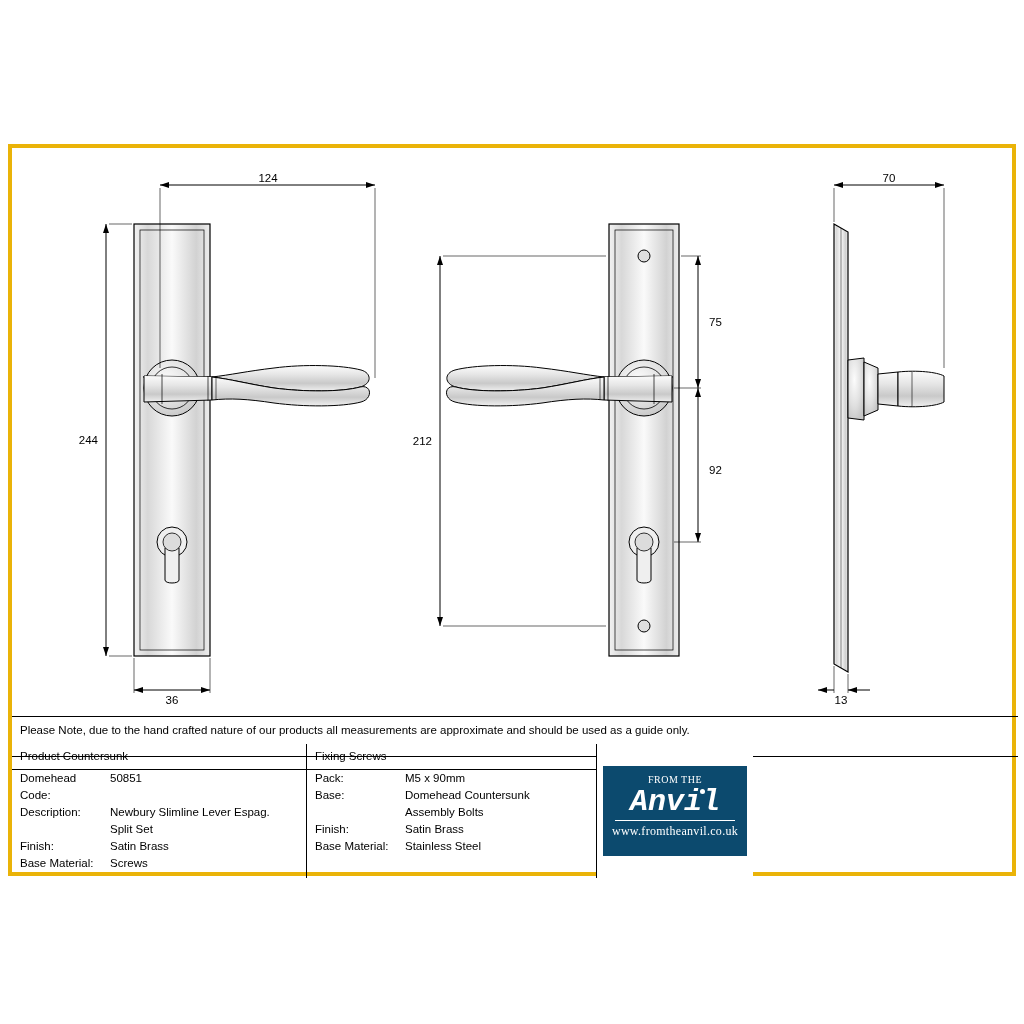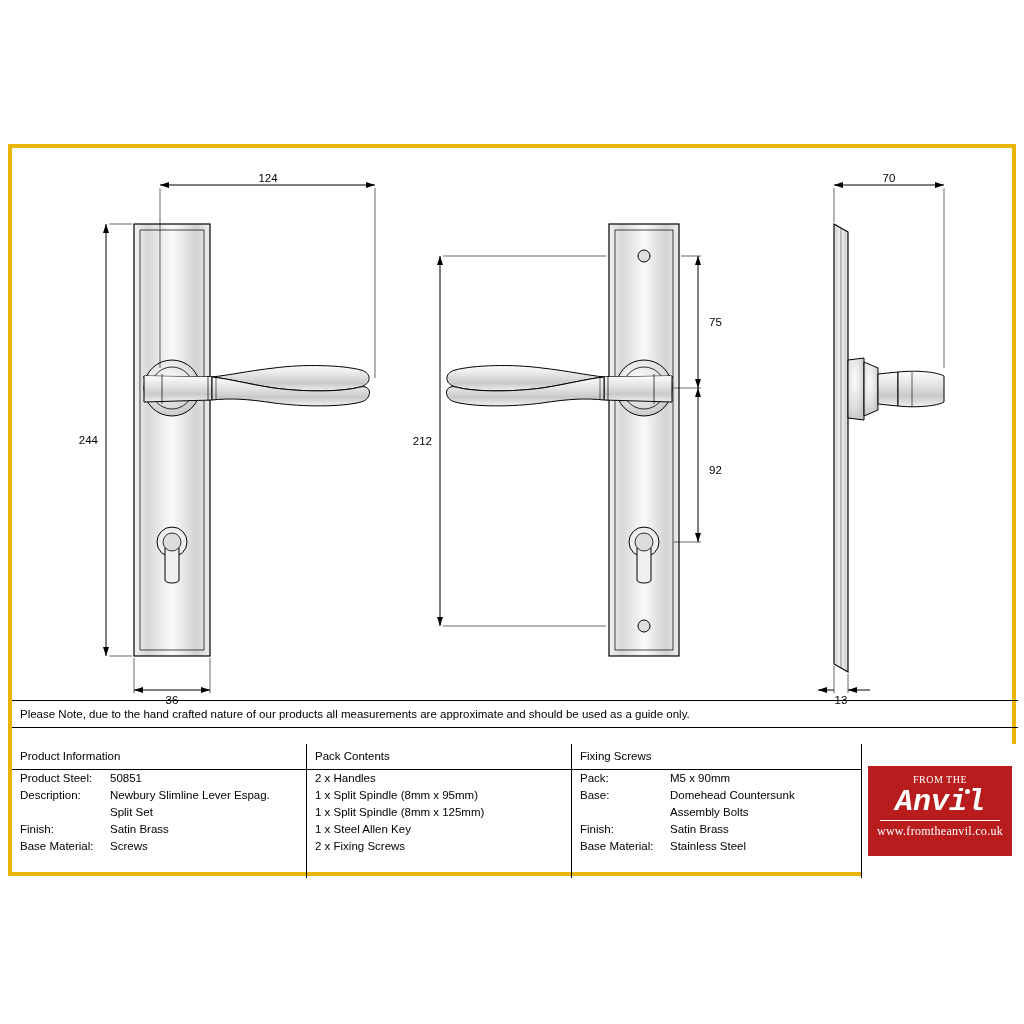--- a/index.html
+++ b/index.html
@@ -30,23 +30,23 @@
     left: 0; top: 0;
     width: 1006px;
     height: 568px;
     overflow: hidden;
   }
   svg.draw { position: absolute; left: 0; top: 0; }
 
   .note-bar {
     position: absolute;
     left: 0;
-    top: 552px;
+    top: 568px;
     width: 1006px;
-    height: 28px;
+    height: 41px;
     border-top: 1px solid #000;
     border-bottom: 1px solid #000;
     box-sizing: border-box;
     font-size: 11.5px;
     line-height: 27px;
     padding-left: 8px;
     white-space: nowrap;
   }
   .info-row {
     position: absolute;
@@ -96,21 +96,21 @@
     padding-left: 8px;
     margin-top: 6px;
     line-height: 17px;
   }
   .logo-box {
     position: absolute;
     left: 6px;
     top: 22px;
     width: 144px;
     height: 90px;
-    background: #b91c1c;
+    background: #0c4a6e;
     color: #fff;
     text-align: center;
   }
   .logo-from {
     font-family: "Liberation Serif", serif;
     font-size: 10px;
     letter-spacing: .5px;
     margin-top: 8px;
   }
   .logo-anvil {
@@ -283,54 +283,43 @@
         <text x="829" y="556" font-size="11.5" text-anchor="middle">13</text>
       </g>
     </svg>
   </div>
 
   <div class="note-bar">Please Note, due to the hand crafted nature of our products all measurements are approximate and should be used as a guide only.</div>
 
   <div class="info-row">
 
     <div class="col col-1">
-      <div class="col-head">Product Information</div>
+      <div class="col-head">Product Countersunk</div>
       <div class="col-head-rule"></div>
       <div class="kv">
         <div class="row">
-          <span class="k">Product Steel:</span>
+          <span class="k">Domehead Code:</span>
           <span class="v">50851</span>
         </div>
         <div class="row">
           <span class="k">Description:</span>
           <span class="v">Newbury Slimline Lever Espag.</span>
         </div>
         <div class="v2">Split Set</div>
         <div class="row">
           <span class="k">Finish:</span>
           <span class="v">Satin Brass</span>
         </div>
         <div class="row">
           <span class="k">Base Material:</span>
           <span class="v">Screws</span>
         </div>
       </div>
     </div>
 
-    <div class="col col-2">
-      <div class="col-head">Pack Contents</div>
-      <div class="col-head-rule"></div>
-      <div class="list">
-        <div>2 x Handles</div>
-        <div>1 x Split Spindle (8mm x 95mm)</div>
-        <div>1 x Split Spindle (8mm x 125mm)</div>
-        <div>1 x Steel Allen Key</div>
-        <div>2 x Fixing Screws</div>
-      </div>
-    </div>
 
     <div class="col col-3">
       <div class="col-head">Fixing Screws</div>
       <div class="col-head-rule"></div>
       <div class="kv">
         <div class="row">
           <span class="k">Pack:</span>
           <span class="v">M5 x 90mm</span>
         </div>
         <div class="row">

